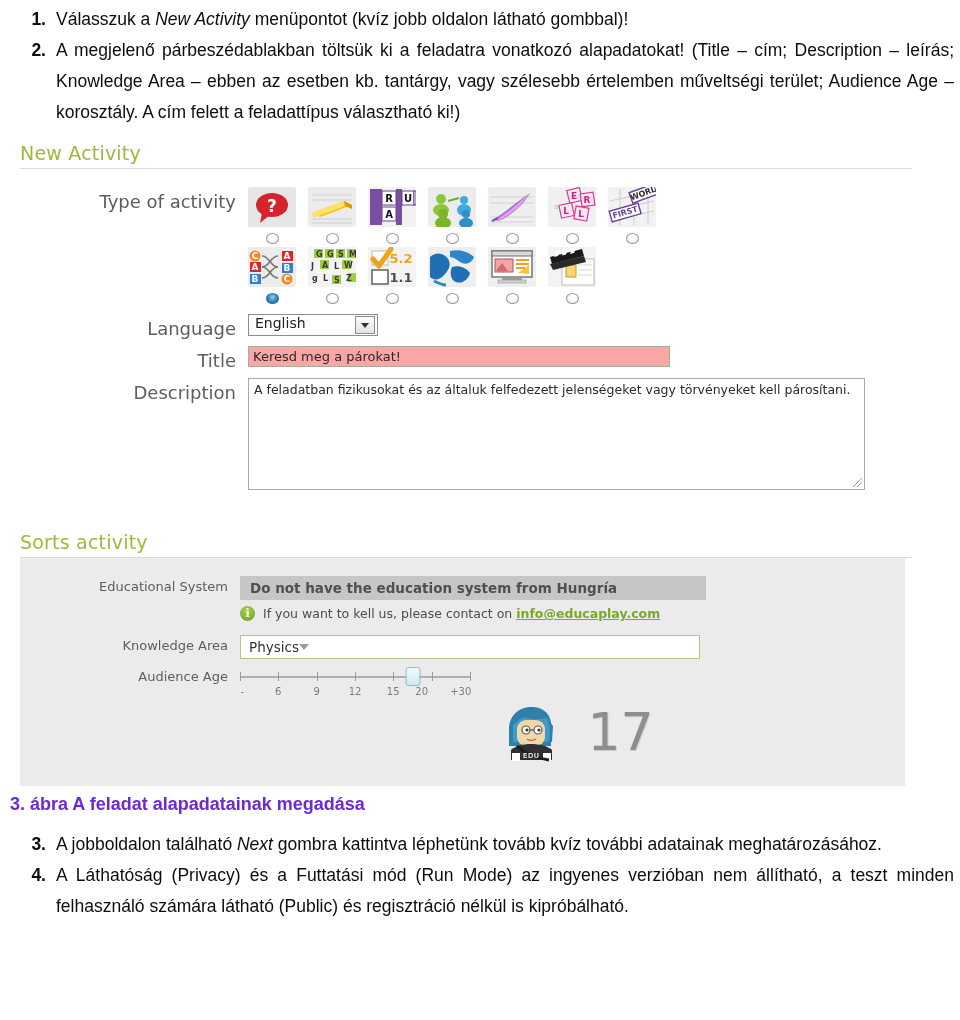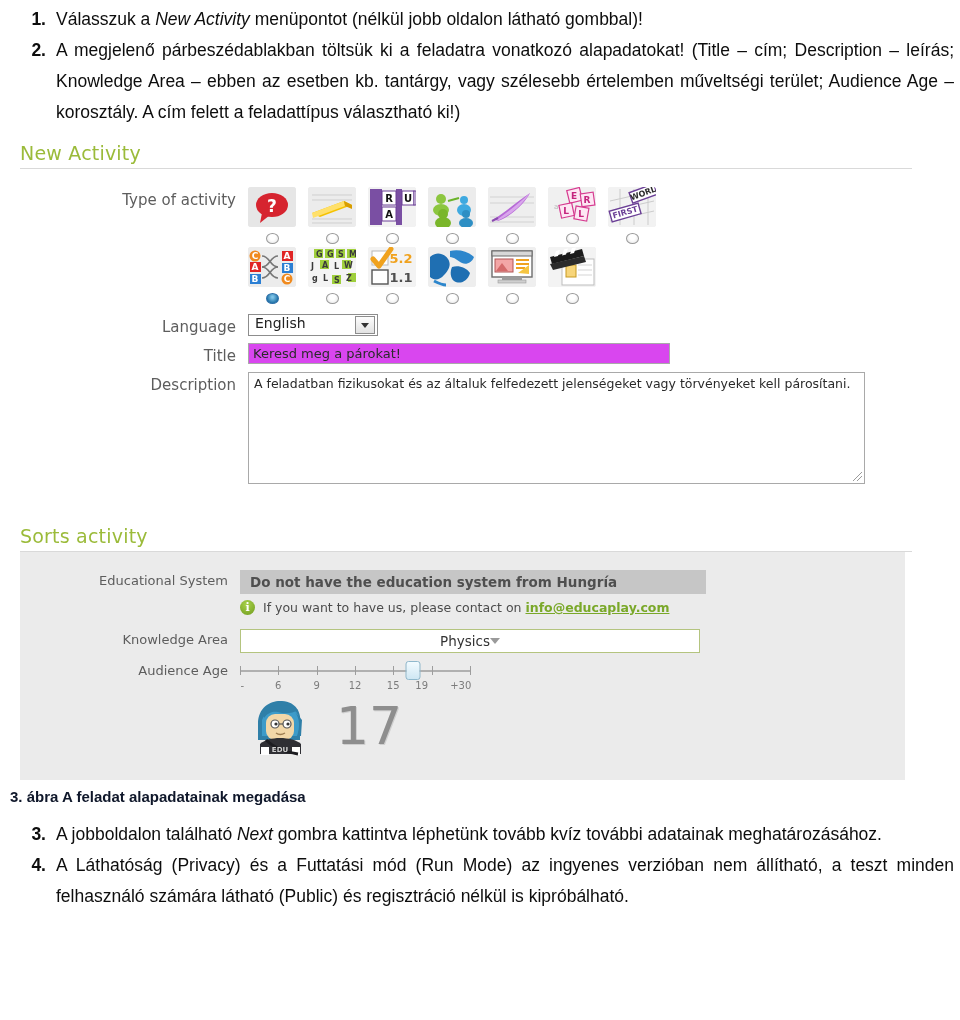--- a/index.html
+++ b/index.html
@@ -57,21 +57,21 @@
     margin-left: 20px;
   }
 
   
   .row { display: flex; align-items: flex-start; margin-bottom: 7px; }
   .row-label {
     width: 228px;
     flex: 0 0 228px;
     text-align: right;
     padding-right: 12px;
-    font-size: 15px;
+    font-size: 18px;
     color: #5d5d5d;
     font-family: "DejaVu Sans", sans-serif;
     padding-top: 4px;
   }
 
   
   .icon-grid-wrap { flex: 1; }
   .icon-row { display: flex; margin-bottom: 2px; }
   .icon-cell { width: 60px; margin-right: 0; }
   .icon-box {
@@ -113,21 +113,21 @@
     margin: 1px 2px 1px 2px;
     border: 1px solid #8d8d8d;
     background: linear-gradient(#fdfdfd, #e2e2e2);
     display: flex; align-items: center; justify-content: center;
   }
   .caret { width: 0; height: 0; border-left: 4px solid transparent; border-right: 4px solid transparent; border-top: 5px solid #333; }
 
   .text-input {
     width: 422px; height: 21px;
     border: 1px solid #a9a9a9;
-    background: #d946ef;
+    background: #fca5a5;
     font-size: 13px;
     font-family: "DejaVu Sans", sans-serif;
     color: #2a2a2a;
     padding: 2px 4px;
     line-height: 16px;
     outline: none;
   }
 
   .textarea-box {
     width: 617px; height: 112px;
@@ -186,68 +186,68 @@
   .mail { color: #7aa829; text-decoration: underline; margin-left: 4px; font-weight: 700; }
 
   .ka-select {
     width: 460px; height: 24px;
     border: 1px solid #b4c47f;
     background: #fff;
     display: flex; align-items: center;
     padding: 0 8px;
     font-size: 13.5px; color: #333;
     font-family: "DejaVu Sans", sans-serif;
-    justify-content: center;
+    justify-content: flex-start;
   }
   .ka-caret { width:0;height:0;border-left:5px solid transparent;border-right:5px solid transparent;border-top:6px solid #9a9a9a; }
 
   
   .slider-wrap { position: relative; width: 230px; padding-top: 6px; }
   .track { position: relative; height: 2px; background: #b0b0b0; margin: 4px 0 0 0; }
   .tick { position: absolute; top: -4px; width: 1px; height: 9px; background: #9d9d9d; }
   .tick-lbl {
     position: absolute; top: 10px; font-size: 10px; color: #7c7c7c;
     font-family: "DejaVu Sans", sans-serif; transform: translateX(-50%);
   }
   .handle {
     position: absolute; top: -9px;
     width: 15px; height: 19px;
     background: linear-gradient(#f2fbff, #cfe7f3);
     border: 1px solid #8fb8cc;
     border-radius: 3px;
     transform: translateX(-50%);
   }
 
-  .age-area { display: flex; align-items: center; padding-left: 228px; margin-top: 16px; }
+  .age-area { display: flex; align-items: center; padding-left: 228px; margin-top: 16px; justify-content: center; }
   .avatar-box { width: 64px; height: 64px; }
   .age-num {
     font-size: 52px; color: #8e8e8e; font-weight: 400;
     font-family: "DejaVu Sans", sans-serif;
     margin-left: 24px; line-height: 58px;
     text-shadow: 1px 1px 0 #cfcfcf;
   }
 
   
   .caption {
-    font-size: 15px;
+    font-size: 18px;
     font-weight: 700;
-    color: #0f172a;
+    color: #6d28d9;
     padding: 8px 0 0 10px;
     font-family: "Liberation Sans", sans-serif;
   }
   .bottom-list { padding-top: 14px; }
 </style>
 </head>
 <body>
 
 <div class="doc-list">
   <div class="doc-item">
     <div class="doc-num">1.</div>
     <div class="doc-body nojust">
-      <span>Válasszuk a </span><span class="it">New Activity</span><span> menüpontot (nélkül jobb oldalon látható gombbal)!</span>
+      <span>Válasszuk a </span><span class="it">New Activity</span><span> menüpontot (kvíz jobb oldalon látható gombbal)!</span>
     </div>
   </div>
   <div class="doc-item">
     <div class="doc-num">2.</div>
     <div class="doc-body">A megjelenő párbeszédablakban töltsük ki a feladatra vonatkozó alapadatokat! (Title – cím; Description – leírás; Knowledge Area – ebben az esetben kb. tantárgy, vagy szélesebb értelemben műveltségi terület; Audience Age – korosztály. A cím felett a feladattípus választható ki!)</div>
   </div>
 </div>
 
 <div class="shot">
 
@@ -581,21 +581,21 @@
   <div class="panel-rule"></div>
 
   <div class="gray-panel">
 
     <div class="row">
       <div class="g-label">Educational System</div>
       <div>
         <div class="edu-disabled">Do not have the education system from Hungría</div>
         <div class="info-line">
           <span class="info-ico">i</span>
-          <span>If you want to have us, please contact on</span>
+          <span>If you want to kell us, please contact on</span>
           <span class="mail">info@educaplay.com</span>
         </div>
       </div>
     </div>
 
     <div class="row" style="margin-top:14px;">
       <div class="g-label">Knowledge Area</div>
       <div class="ka-select">
         <span>Physics</span>
         <span class="ka-caret"></span>
@@ -612,21 +612,21 @@
           <span class="tick" style="left:50%"></span>
           <span class="tick" style="left:66.6%"></span>
           <span class="tick" style="left:83.3%"></span>
           <span class="tick" style="left:100%"></span>
 
           <span class="tick-lbl" style="left:1%">-</span>
           <span class="tick-lbl" style="left:16.6%">6</span>
           <span class="tick-lbl" style="left:33.3%">9</span>
           <span class="tick-lbl" style="left:50%">12</span>
           <span class="tick-lbl" style="left:66.6%">15</span>
-          <span class="tick-lbl" style="left:79%">19</span>
+          <span class="tick-lbl" style="left:79%">20</span>
           <span class="tick-lbl" style="left:96%">+30</span>
 
           <span class="handle" style="left:75%"></span>
         </div>
       </div>
     </div>
 
     <div class="age-area">
       <div class="avatar-box">
         <svg viewBox="0 0 64 64" width="64" height="64">

